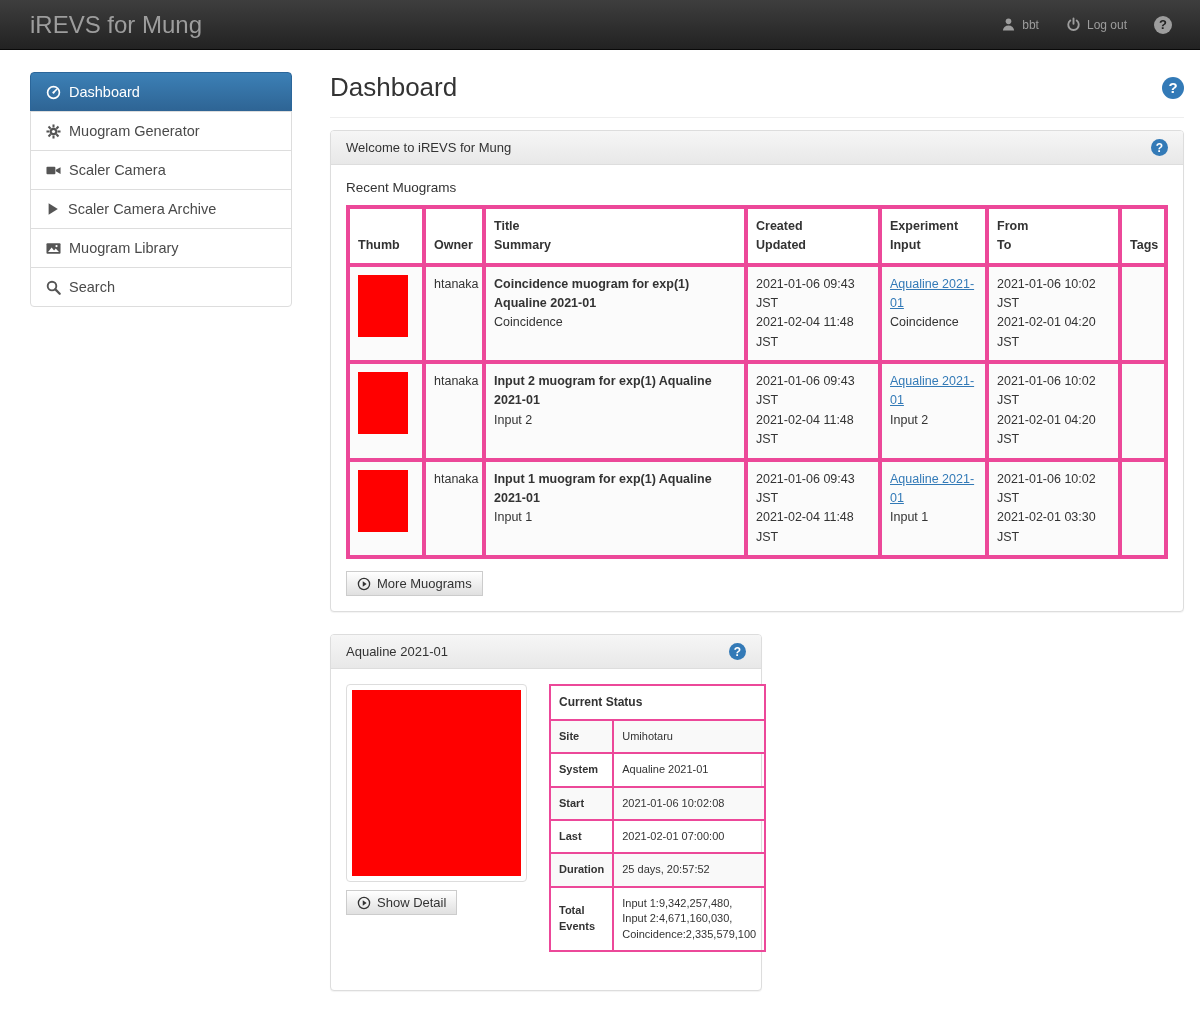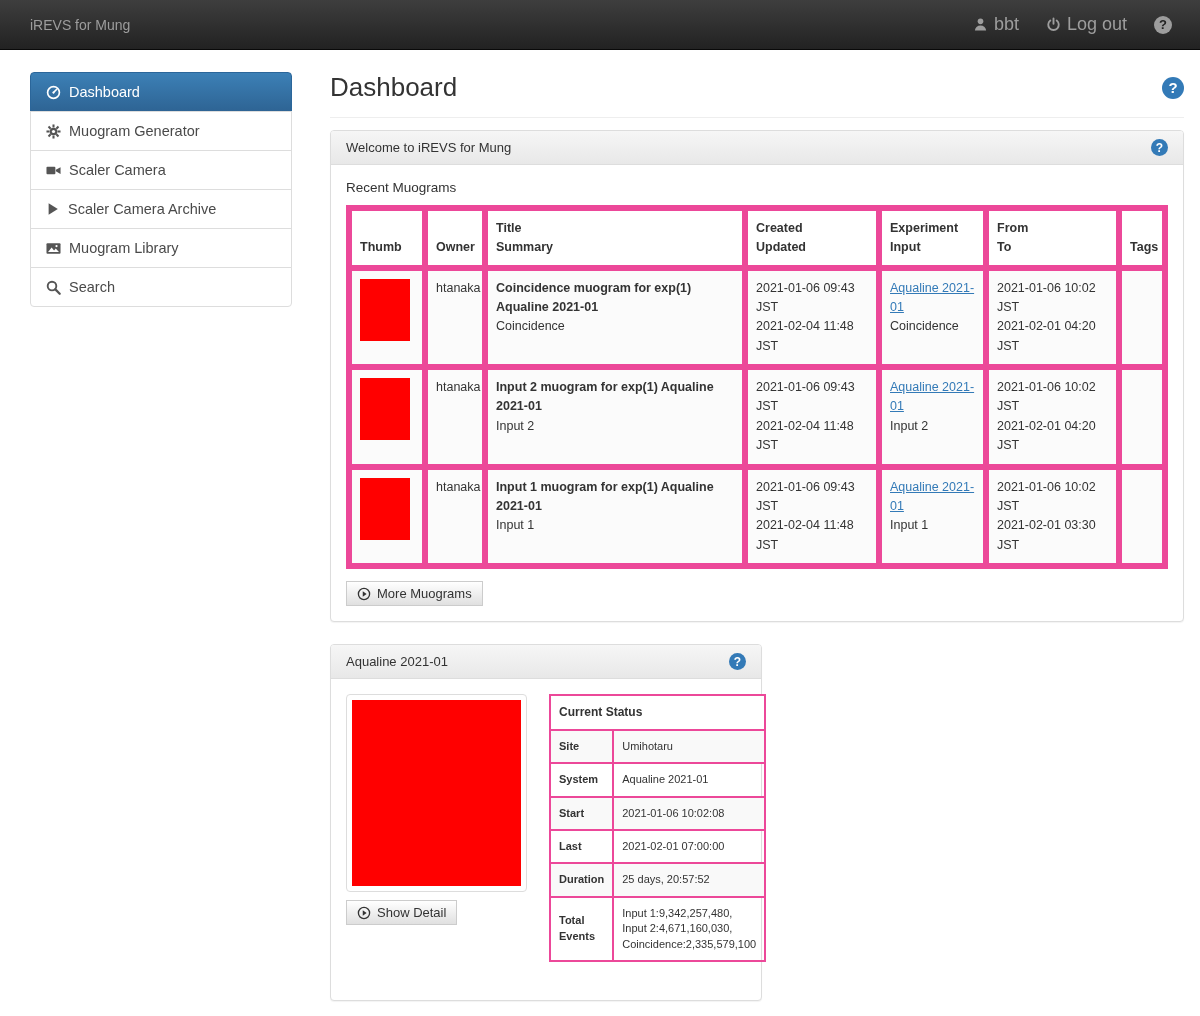--- a/index.html
+++ b/index.html
@@ -1,22 +1,22 @@
 <!DOCTYPE html>
 <html><head>
 <meta charset="utf-8">
 <style>
   * { margin:0; padding:0; box-sizing:border-box; }
   html,body { width:1200px; height:1016px; background:#fff; font-family:"Liberation Sans","DejaVu Sans",sans-serif; color:#333; }
 
   
   .navbar { height:50px; background:linear-gradient(180deg,#3e3e3e 0,#222 100%); border-bottom:1px solid #090909; display:flex; align-items:center; justify-content:space-between; padding:0 28px 0 30px; }
-  .navbar-brand { color:#9d9d9d; font-size:14px; }
+  .navbar-brand { color:#9d9d9d; font-size:24px; }
   .navbar-right { display:flex; align-items:center; gap:27px; }
-  .nav-item { display:flex; align-items:center; gap:6px; color:#9d9d9d; font-size:18px; cursor:pointer; }
+  .nav-item { display:flex; align-items:center; gap:6px; color:#9d9d9d; font-size:12px; cursor:pointer; }
   .nav-item svg { display:block; }
   .qicon { border-radius:50%; background:#337ab7; color:#fff; font-weight:bold; display:inline-flex; align-items:center; justify-content:center; width:17px; height:17px; font-size:12px; line-height:1; cursor:pointer; flex:0 0 auto; }
   .qicon::before { content:"?"; }
   .qicon.large { width:22px; height:22px; font-size:15px; }
   .qicon.nav { background:#9d9d9d; color:#222; width:18px; height:18px; font-size:13px; }
 
   
   .content { display:flex; align-items:flex-start; padding:22px 16px 0 30px;gap:20px; }
   .main { flex:1; margin-left:18px; min-width:0; }
 
@@ -34,21 +34,21 @@
 
   
   .panel { border:1px solid #ddd; border-radius:4px; box-shadow:0 1px 1px rgba(0,0,0,.05); background:#fff; }
   .panel-heading { display:flex; align-items:center; justify-content:space-between; padding:8px 15px; background:linear-gradient(180deg,#f6f6f6 0,#e8e8e8 100%); border-bottom:1px solid #ddd; border-radius:3px 3px 0 0; font-size:13px; color:#333; min-height:33px; }
   .panel-body { padding:15px; }
 
   .section-label { font-size:13.5px; margin-bottom:10px; color:#333; }
 
   
   table.muograms { width:100%; border-collapse:collapse; table-layout:fixed; font-size:12.5px; }
-  table.muograms th, table.muograms td { border:6px solid #ec4899; padding:8px; }
+  table.muograms th, table.muograms td { border:4px solid #ec4899; padding:8px; }
   table.muograms th { text-align:left; vertical-align:bottom; font-weight:bold; line-height:1.5; background:#fff; }
   table.muograms td { vertical-align:top; line-height:1.55; background:#fbfbfb; }
   .thumb { width:50px; height:62px; display:block; cursor:pointer; }
   .row-title { font-weight:bold; }
   a.exp-link { color:#337ab7; text-decoration:underline; cursor:pointer; }
 
   
   .btn { display:inline-flex; align-items:center; gap:6px; font-size:13px; color:#333; background:linear-gradient(180deg,#fff 0,#e0e0e0 100%); border:1px solid #ccc; border-radius:0; padding:4px 10px; cursor:pointer; font-family:inherit; box-shadow:inset 0 1px 0 rgba(255,255,255,.15); }
   .btn svg { display:block; }
   .more-wrap { margin-top:12px; }

